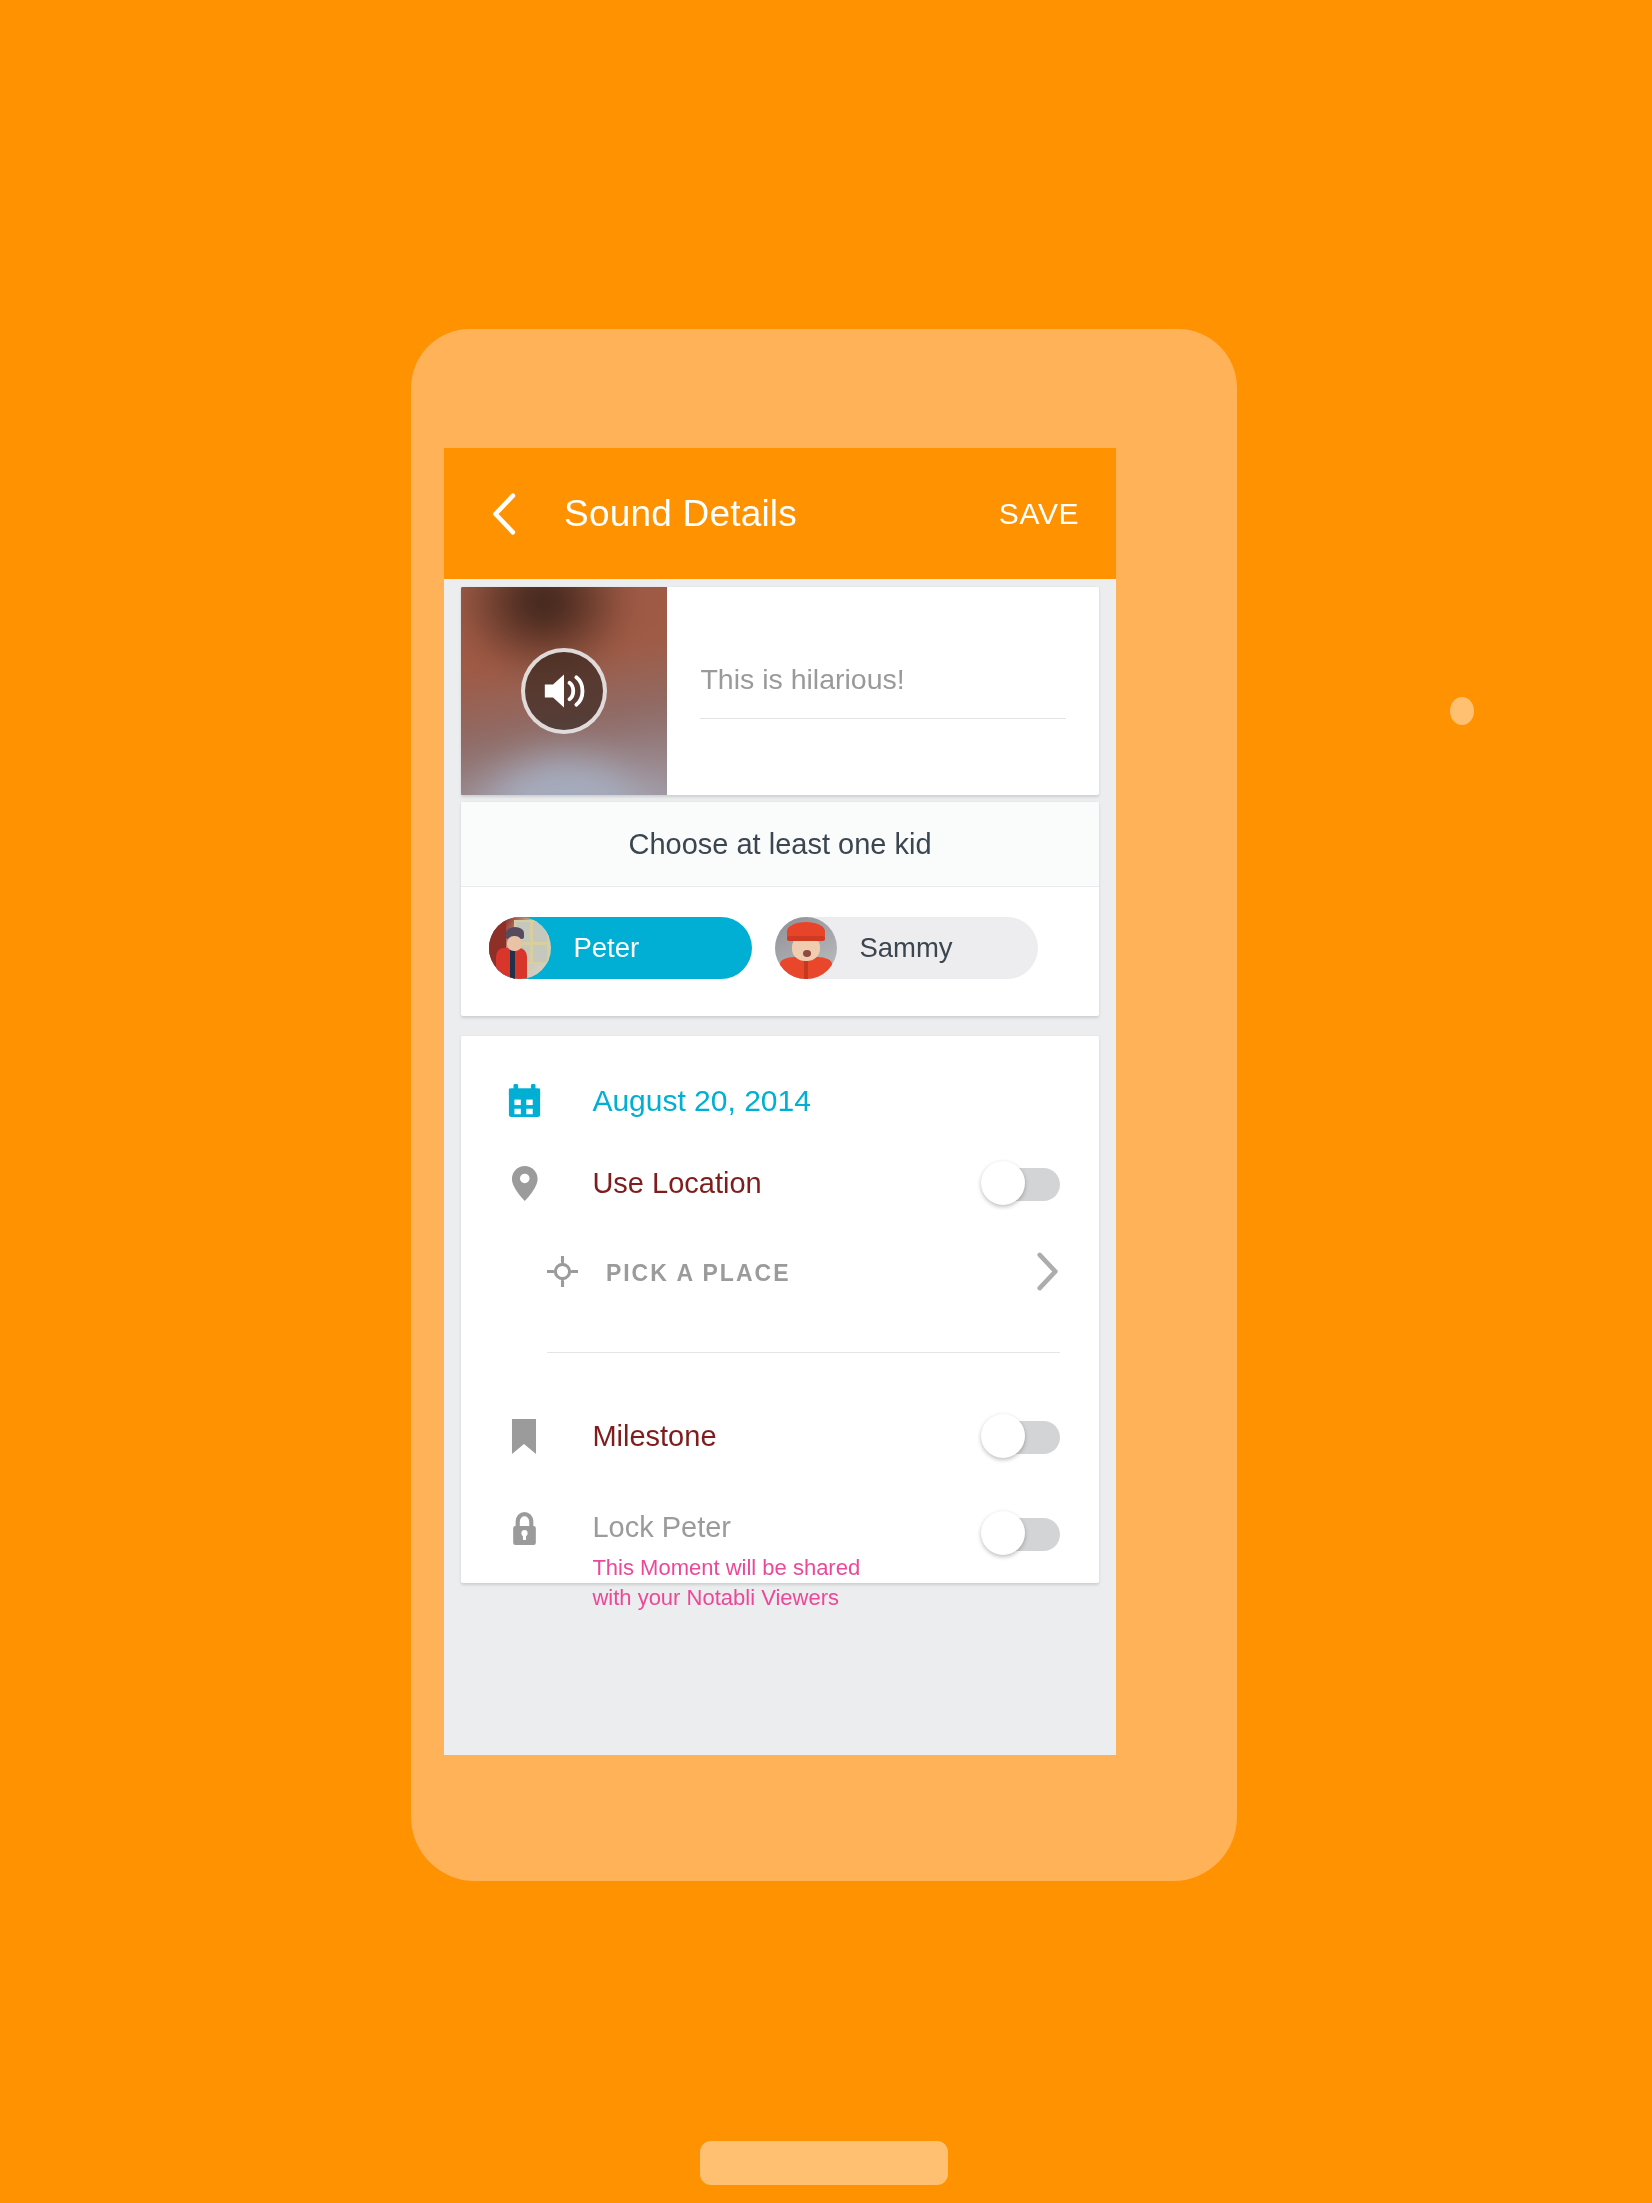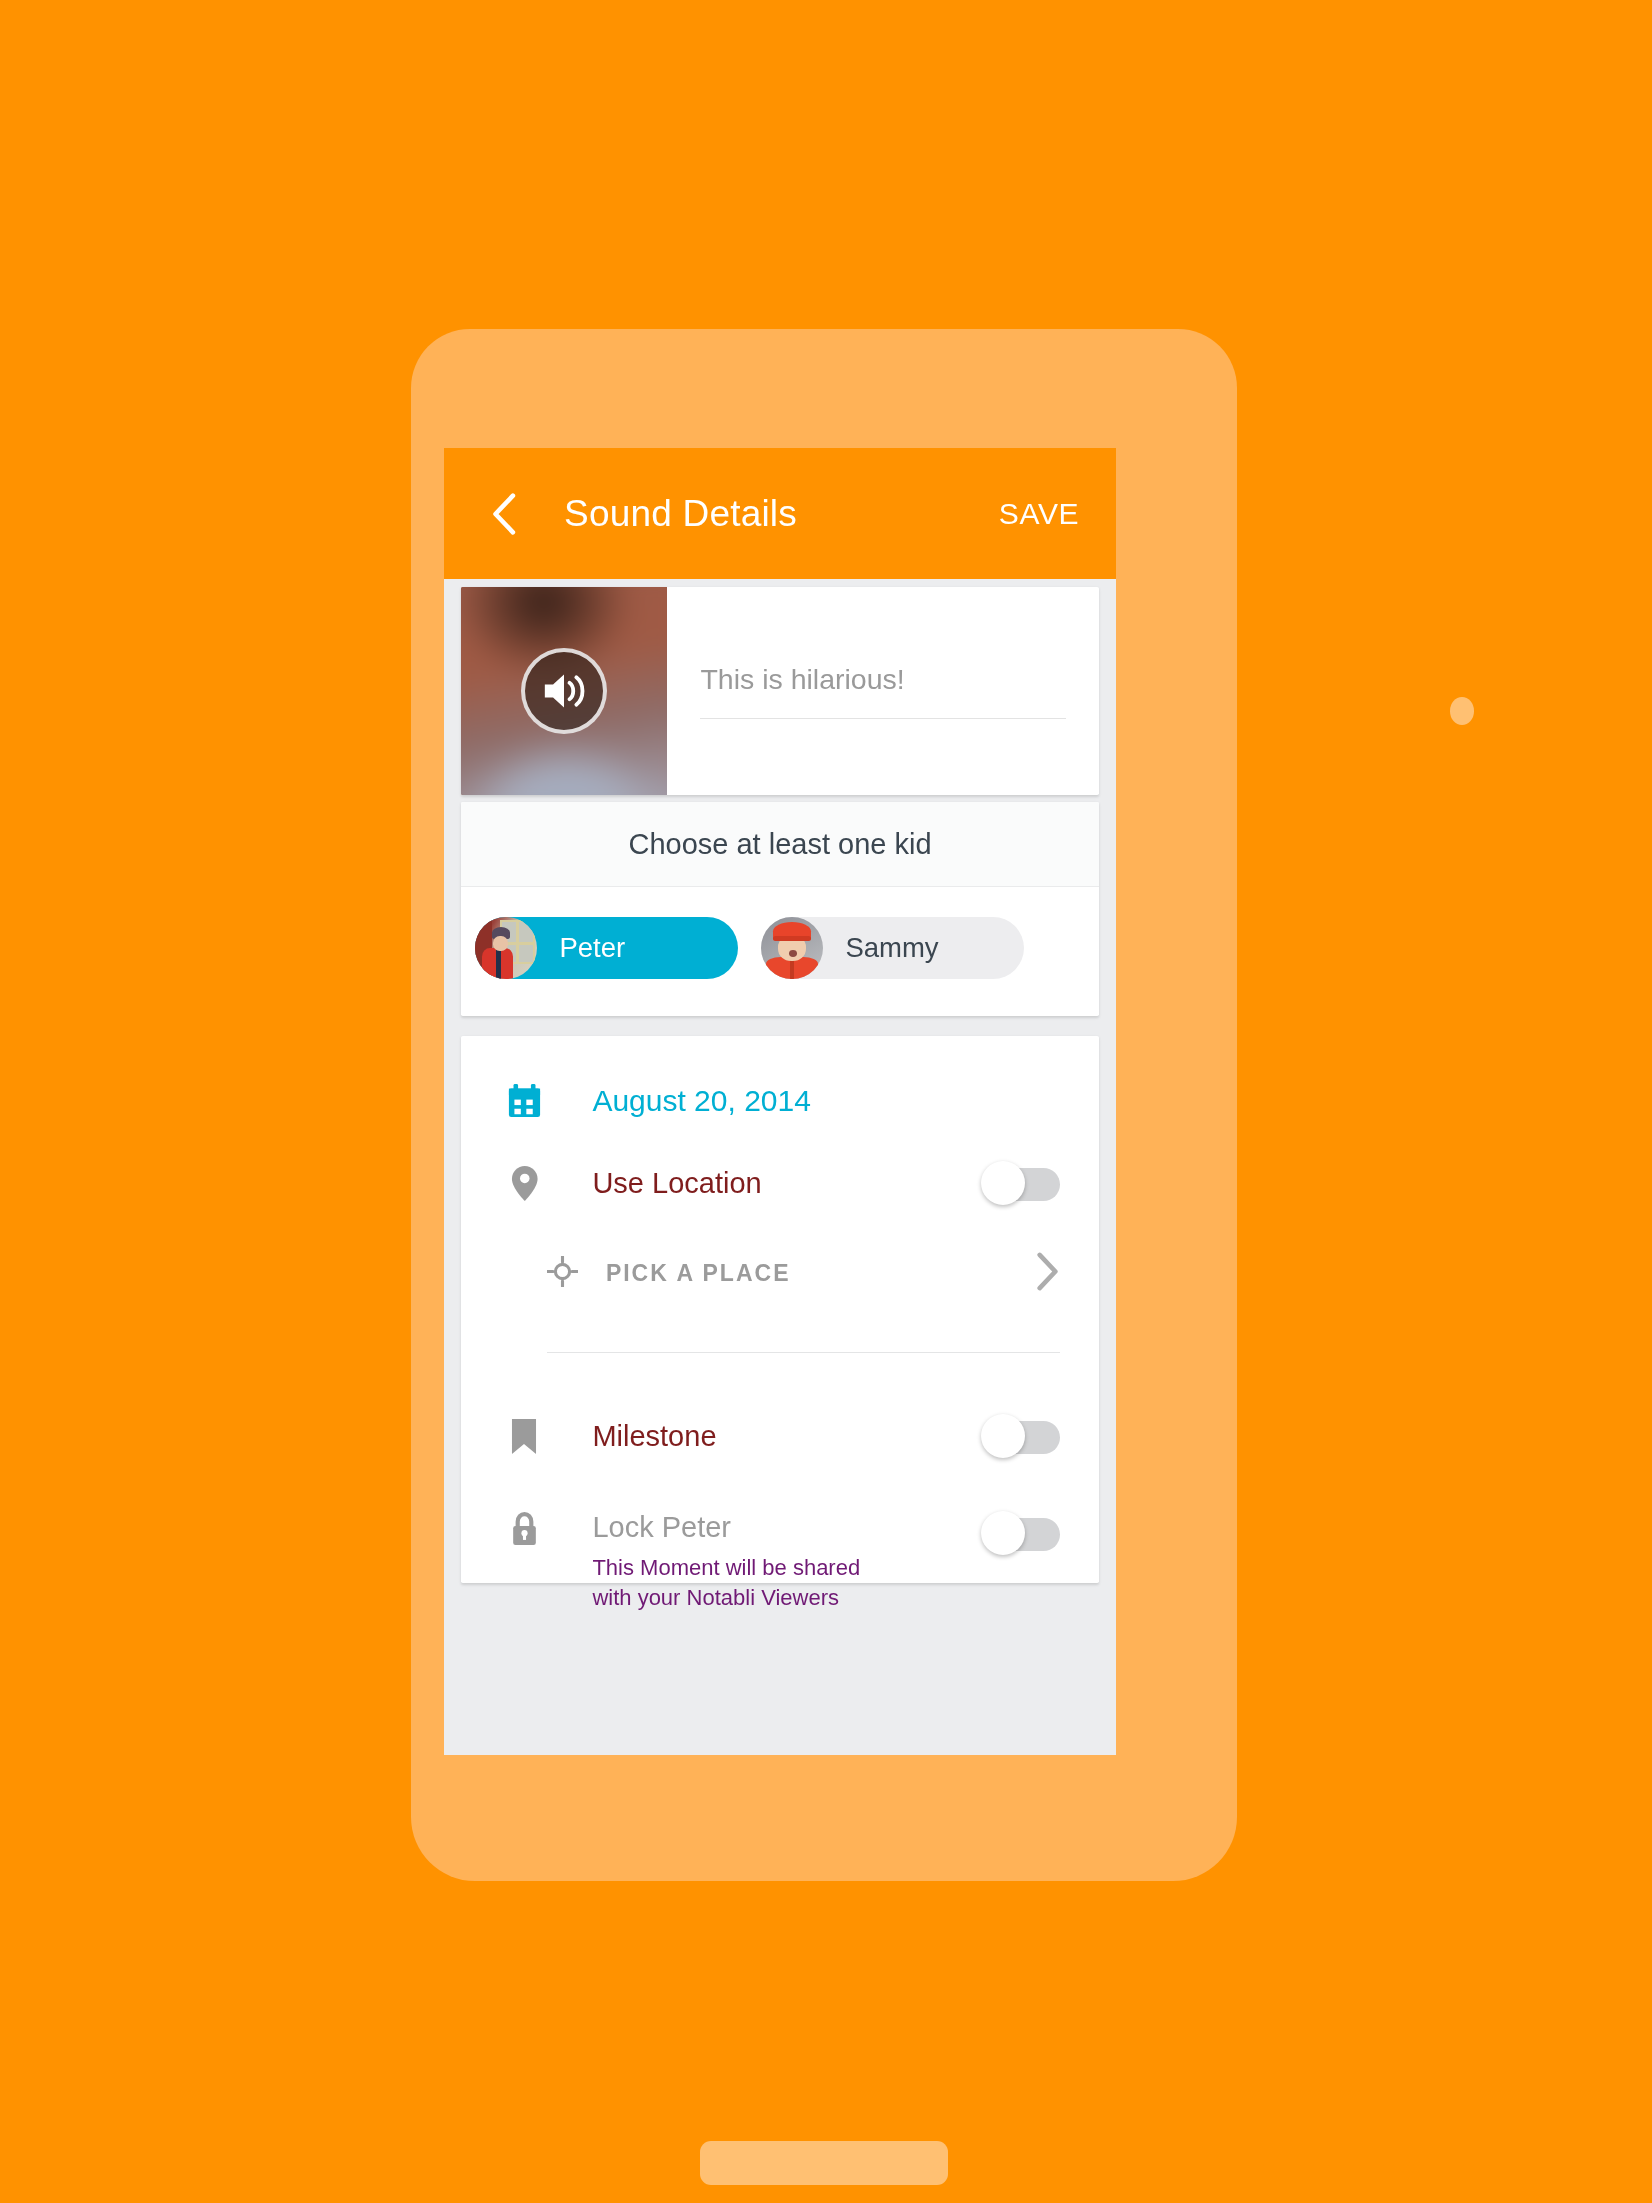--- a/index.html
+++ b/index.html
@@ -198,21 +198,21 @@
     border-bottom: 0.9px solid #EAEBEC;
   }
   #kids-header-title {
     color: #3B4650;
     font-size: 29px;
     font-weight: 400;
   }
   #kids-row {
     display: flex;
     align-items: center;
-    padding: 30px 22px 37px 14px;
+    padding: 30px 22px 37px 28px;
     gap: 23px;
   }
   .kid-chip {
     display: flex;
     align-items: center;
     height: 62px;
     border-radius: 31px;
     padding-right: 39px;
     cursor: pointer;
     min-width: 263px;
@@ -310,21 +310,21 @@
     background: #E4E5E6;
     margin: 35px 39px 0 86px;
   }
 
   #milestone-row { height: 92px; margin-top: 37px; }
   #lock-row { height: 72px; margin-top: 29px; align-items: flex-start; }
   #lock-text-col { margin-left: 44px; }
   #lock-label { font-size: 29px; color: #9B9B9B; }
   #lock-sub {
     font-size: 22px;
-    color: #701a75;
+    color: #ec4899;
     line-height: 1.36;
     margin-top: 9.2px;
     max-width: 312px;
   }
 
   
   .toggle {
     position: relative;
     width: 79px;
     height: 44px;

